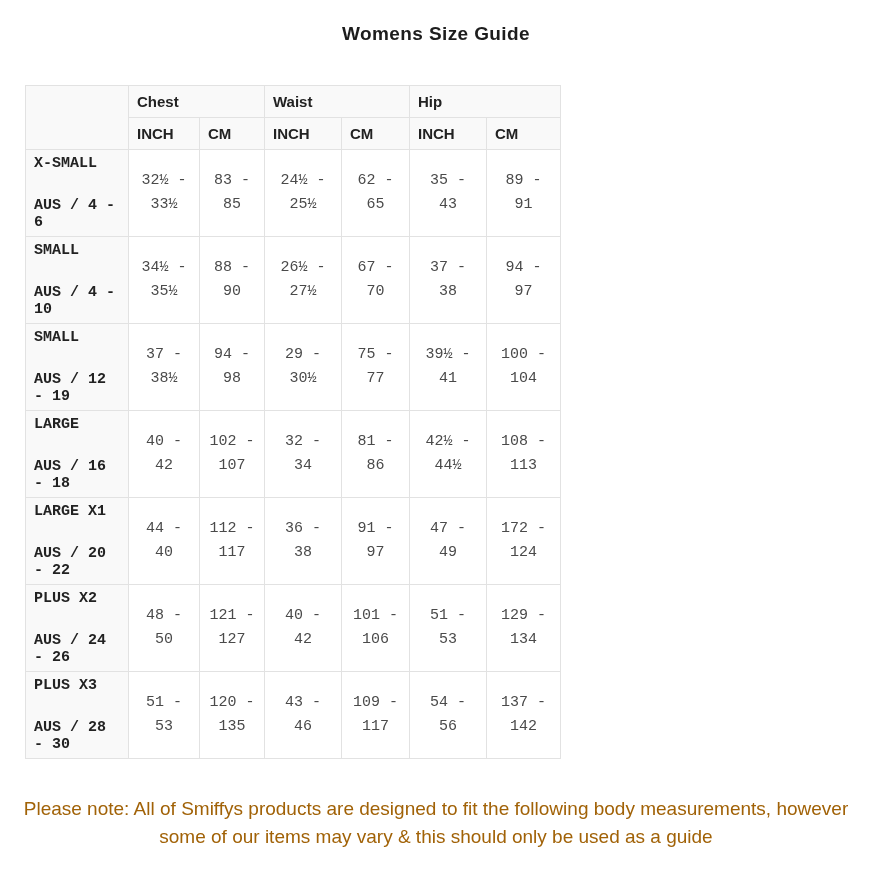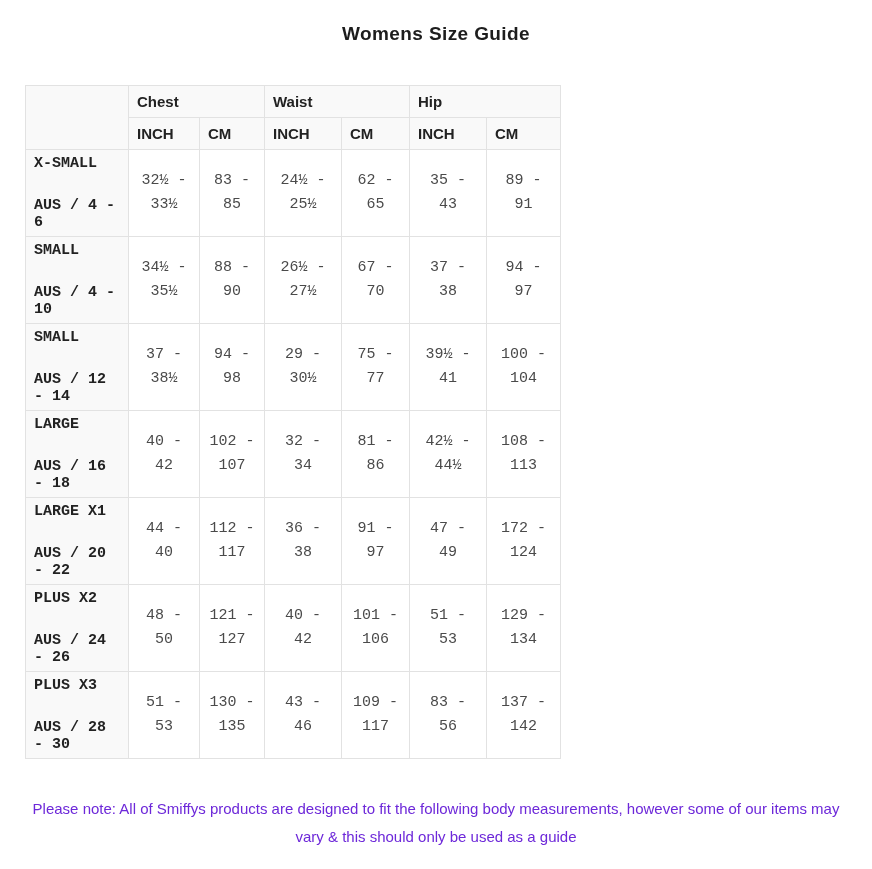--- a/index.html
+++ b/index.html
@@ -53,23 +53,23 @@
     vertical-align: middle;
     padding: 0 7px;
     font-size: 15px;
     line-height: 24px;
     color: #4a4a4a;
   }
   .disclaimer-note {
     margin: 36px auto 0 auto;
     width: 828px;
     text-align: center;
-    font-size: 15px;
+    font-size: 19px;
     line-height: 28px;
-    color: #6d28d9;
+    color: #a16207;
   }
 </style>
 </head>
 <body>
 
 <h1 class="page-title">Womens Size Guide</h1>
 
 <table class="size-guide">
   <colgroup>
     <col style="width:103px">
@@ -119,21 +119,21 @@
     <td class="value-cell">88 - 90</td>
     <td class="value-cell">26½ - 27½</td>
     <td class="value-cell">67 - 70</td>
     <td class="value-cell">37 - 38</td>
     <td class="value-cell">94 - 97</td>
   </tr>
 
   <tr>
     <th class="size-cell">
       <div class="size-name">SMALL</div>
-      <div class="aus-label">AUS / 12 - 14</div>
+      <div class="aus-label">AUS / 12 - 19</div>
     </th>
     <td class="value-cell">37 - 38½</td>
     <td class="value-cell">94 - 98</td>
     <td class="value-cell">29 - 30½</td>
     <td class="value-cell">75 - 77</td>
     <td class="value-cell">39½ - 41</td>
     <td class="value-cell">100 - 104</td>
   </tr>
 
   <tr>
@@ -174,22 +174,22 @@
     <td class="value-cell">51 - 53</td>
     <td class="value-cell">129 - 134</td>
   </tr>
 
   <tr>
     <th class="size-cell">
       <div class="size-name">PLUS X3</div>
       <div class="aus-label">AUS / 28 - 30</div>
     </th>
     <td class="value-cell">51 - 53</td>
-    <td class="value-cell">130 - 135</td>
+    <td class="value-cell">120 - 135</td>
     <td class="value-cell">43 - 46</td>
     <td class="value-cell">109 - 117</td>
-    <td class="value-cell">83 - 56</td>
+    <td class="value-cell">54 - 56</td>
     <td class="value-cell">137 - 142</td>
   </tr>
 </tbody>
 </table>
 
 <p class="disclaimer-note">Please note: All of Smiffys products are designed to fit the following body measurements, however some of our items may vary &amp; this should only be used as a guide</p>
 
 </body></html>

